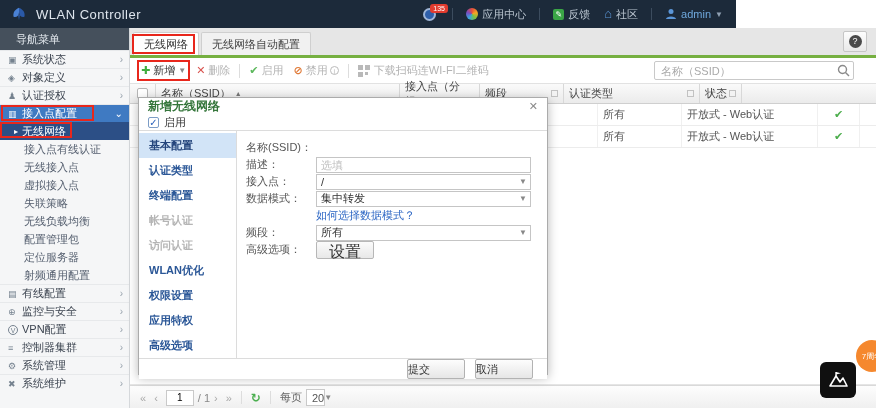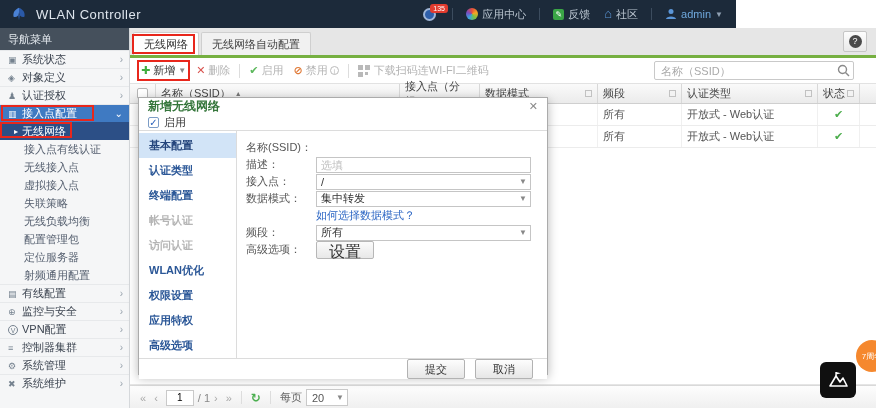--- a/index.html
+++ b/index.html
@@ -20,21 +20,21 @@
   .alert-badge{position:absolute;left:7px;top:-4px;background:#e23b2e;color:#fff;font-size:7px;line-height:9px;padding:0 3px;border-radius:3px;}
   .appcenter-ico{width:12px;height:12px;border-radius:50%;background:conic-gradient(#e64c3c,#f5a623,#7ac143,#3aa6dd,#7a4cc1,#e64c3c);}
   .feedback-ico{width:11px;height:11px;border-radius:2px;background:#3aa546;color:#fff;font-size:8px;line-height:11px;text-align:center;}
   .home-ico{color:#5b96d8;font-size:13px;line-height:12px;}
   .user-ico{width:12px;height:12px;}
   .user-name{color:#6fa8dc;}
   .caret{color:#8fa0b2;font-size:8px;margin-left:4px;}
 
   
   .sidebar{position:absolute;left:0;top:28px;width:130px;height:380px;background:#f5f6f7;border-right:1px solid #d5d8db;display:flex;flex-direction:column;}
-  .side-header{height:22px;background:#45505c;color:#e8edf2;line-height:22px;padding-left:8px;font-size:11px;}
+  .side-header{height:22px;background:#45505c;color:#e8edf2;line-height:22px;padding-left:16px;font-size:11px;}
   .s-item{height:18px;display:flex;align-items:center;padding-left:8px;cursor:pointer;position:relative;}
   .s-item.group{color:#3c4450;border-top:1px solid #e7e9eb;}
   .s-item.group:first-of-type{border-top:none;}
   .s-ico{width:14px;font-size:9px;color:#75828f;text-align:left;}
   .s-label{flex:1;white-space:nowrap;overflow:hidden;}
   .s-chev{margin-right:6px;color:#9aa4ae;font-size:10px;}
   .s-item.sub{padding-left:24px;color:#566070;}
   .s-item.sel-parent{background:#3f7ac2;color:#fff;}
   .s-item.sel-parent .s-ico,.s-item.sel-parent .s-chev{color:#fff;}
   .s-item.sub.active{background:#2c4f86;color:#fff;padding-left:14px;}
@@ -90,21 +90,21 @@
   .status-ok{color:#4cae4c;font-weight:bold;}
   .gbody{height:237px;background:#fff;border-bottom:1px solid #e5e5e5;}
 
   
   .pagebar{height:24px;display:flex;align-items:center;background:linear-gradient(#fdfdfd,#efefef);border-top:1px solid #d9d9d9;padding-left:6px;color:#888;}
   .pg-ic{margin:0 4px;color:#a9a9a9;font-size:11px;cursor:pointer;}
   .pg-input{width:28px;height:16px;border:1px solid #c9c9c9;text-align:center;font-size:10px;margin:0 4px;}
   .pg-sep{width:1px;height:13px;background:#ddd;margin:0 5px;}
   .refresh-ic{color:#4caf50;font-weight:bold;font-size:12px;margin:0 4px;cursor:pointer;}
   .per-label{color:#666;margin:0 4px;}
-  .pselect{width:42px;height:17px;border:1px solid #c9c9c9;background:#fff;display:flex;align-items:center;padding-left:5px;color:#555;cursor:pointer;}
+  .pselect{width:19px;height:17px;border:1px solid #c9c9c9;background:#fff;display:flex;align-items:center;padding-left:5px;color:#555;cursor:pointer;}
   .pselect .caret2{margin-left:auto;margin-right:3px;color:#888;font-size:8px;}
 
   
   .dialog{position:absolute;left:8px;top:69px;width:410px;height:278px;background:#fff;border:1px solid #ababab;box-shadow:0 3px 10px rgba(0,0,0,.28);display:flex;flex-direction:column;z-index:5;}
   .dlg-title{height:25px;display:flex;align-items:center;padding:0 9px;color:#35763b;font-weight:bold;font-size:12px;}
   .dlg-close{margin-left:auto;color:#8a8a8a;cursor:pointer;font-size:11px;font-weight:normal;}
   .dlg-enable{height:21px;display:flex;align-items:center;padding-left:9px;color:#333;}
   .cbox-checked{width:11px;height:11px;border:1px solid #7c9cc6;border-radius:2px;background:#fff;color:#2a62bc;font-size:10px;line-height:10px;text-align:center;margin-right:5px;}
   .dlg-body{flex:1;display:flex;border-top:1px solid #dcdcdc;}
   .dlg-nav{width:98px;border-right:1px solid #dcdcdc;padding-top:2px;font-weight:bold;}
@@ -115,21 +115,21 @@
   .frow{display:flex;align-items:center;height:17px;margin-bottom:0;}
   .flabel{width:66px;color:#555;flex:none;margin-right:4px;white-space:nowrap;}
   .ffield{flex:1;position:relative;display:flex;align-items:center;}
   .finput{width:100%;height:16px;border:1px solid #c5c5c5;padding:0 4px;font-size:11px;color:#333;}
   .finput::placeholder{color:#bdbdbd;}
   .fselect{width:100%;height:16px;border:1px solid #c5c5c5;background:#fff;display:flex;align-items:center;padding-left:4px;color:#333;cursor:pointer;}
   .fselect .caret2{margin-left:auto;margin-right:3px;color:#888;font-size:8px;}
   .flink{color:#2c66c4;cursor:pointer;}
   .fbtn{height:18px;padding:0 12px;border:1px solid #b7b7b7;border-radius:2px;background:linear-gradient(#fbfbfb,#e8e8e8);color:#333;font-size:16px;cursor:pointer;}
   .dlg-footer{height:31px;border-top:1px solid #dcdcdc;display:flex;align-items:center;justify-content:flex-end;padding-right:14px;background:#fff;}
-  .dlg-btn{width:58px;height:20px;margin-left:10px;border:1px solid #b2b2b2;border-radius:2px;background:linear-gradient(#fdfdfd,#e6e6e6);color:#333;font-size:11px;text-align:center;line-height:18px;cursor:pointer;}
+  .dlg-btn{width:58px;height:20px;margin-left:10px;border:1px solid #b2b2b2;border-radius:2px;background:linear-gradient(#fdfdfd,#e6e6e6);color:#333;font-size:11px;line-height:18px;cursor:pointer;}
 
   
   .anno{position:absolute;border:2px solid #e8271c;pointer-events:none;z-index:9;}
 
   
   .promo-badge{position:absolute;left:856px;top:340px;width:32px;height:32px;border-radius:50%;background:#f5882e;color:#fff;font-size:8px;display:flex;align-items:center;justify-content:center;z-index:8;}
   .promo-btn{position:absolute;left:820px;top:362px;width:36px;height:36px;border-radius:6px;background:#101010;display:flex;align-items:center;justify-content:center;z-index:8;cursor:pointer;}
 </style>
 </head>
 <body>
@@ -315,24 +315,20 @@
     <div class="ghead">
       <div class="gh-cell c-check">
           <span class="cbox"></span>
         </div>
       <div class="gh-cell c-name">
         <span>名称（SSID）</span>
         <span class="sort-asc">▲</span>
       </div>
       <div class="gh-cell c-ap">
         <span>接入点（分组）</span>
-      </div>
-      <div class="gh-cell c-mode">
-        <span>数据模式</span>
-        <span class="sortbox"></span>
       </div>
       <div class="gh-cell c-band">
         <span>频段</span>
         <span class="sortbox"></span>
       </div>
       <div class="gh-cell c-auth">
         <span>认证类型</span>
         <span class="sortbox"></span>
       </div>
       <div class="gh-cell c-status">

